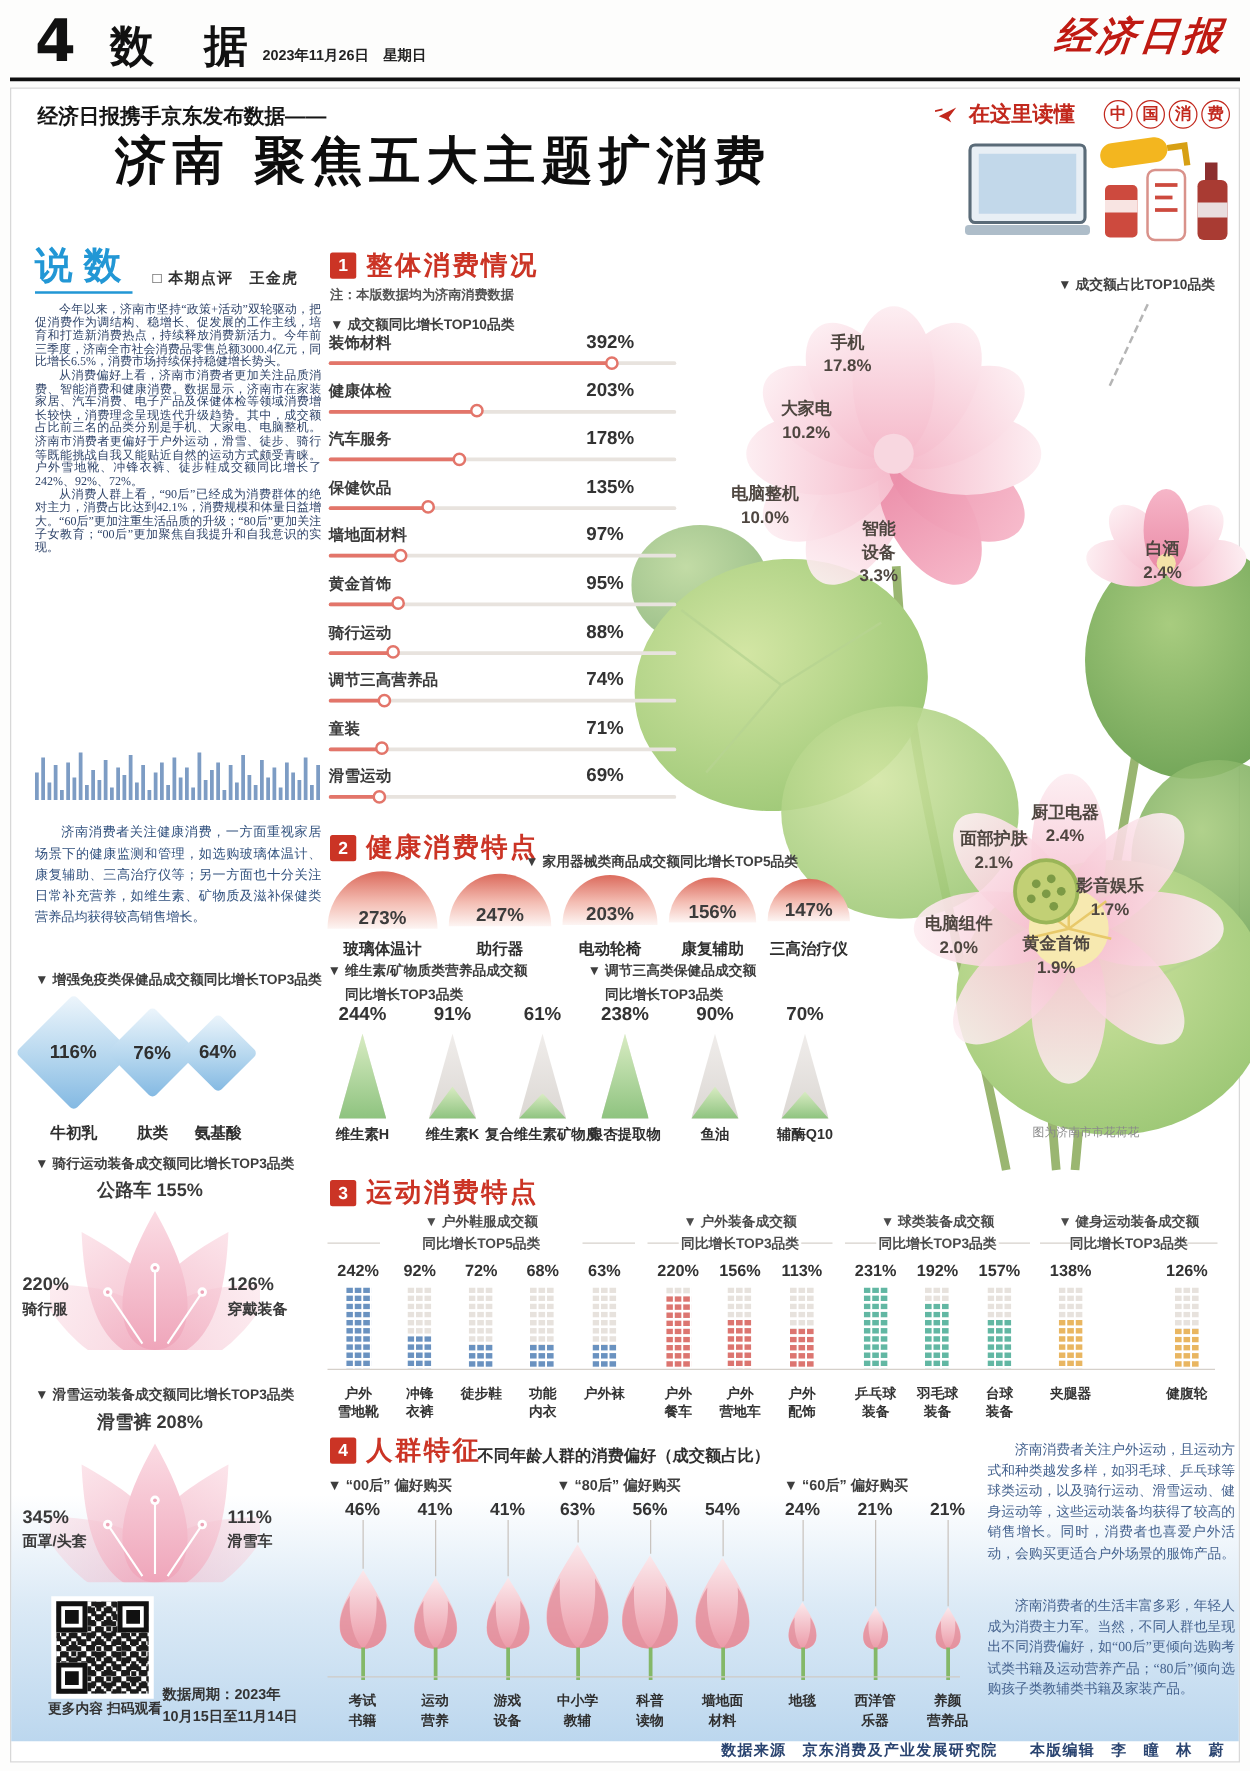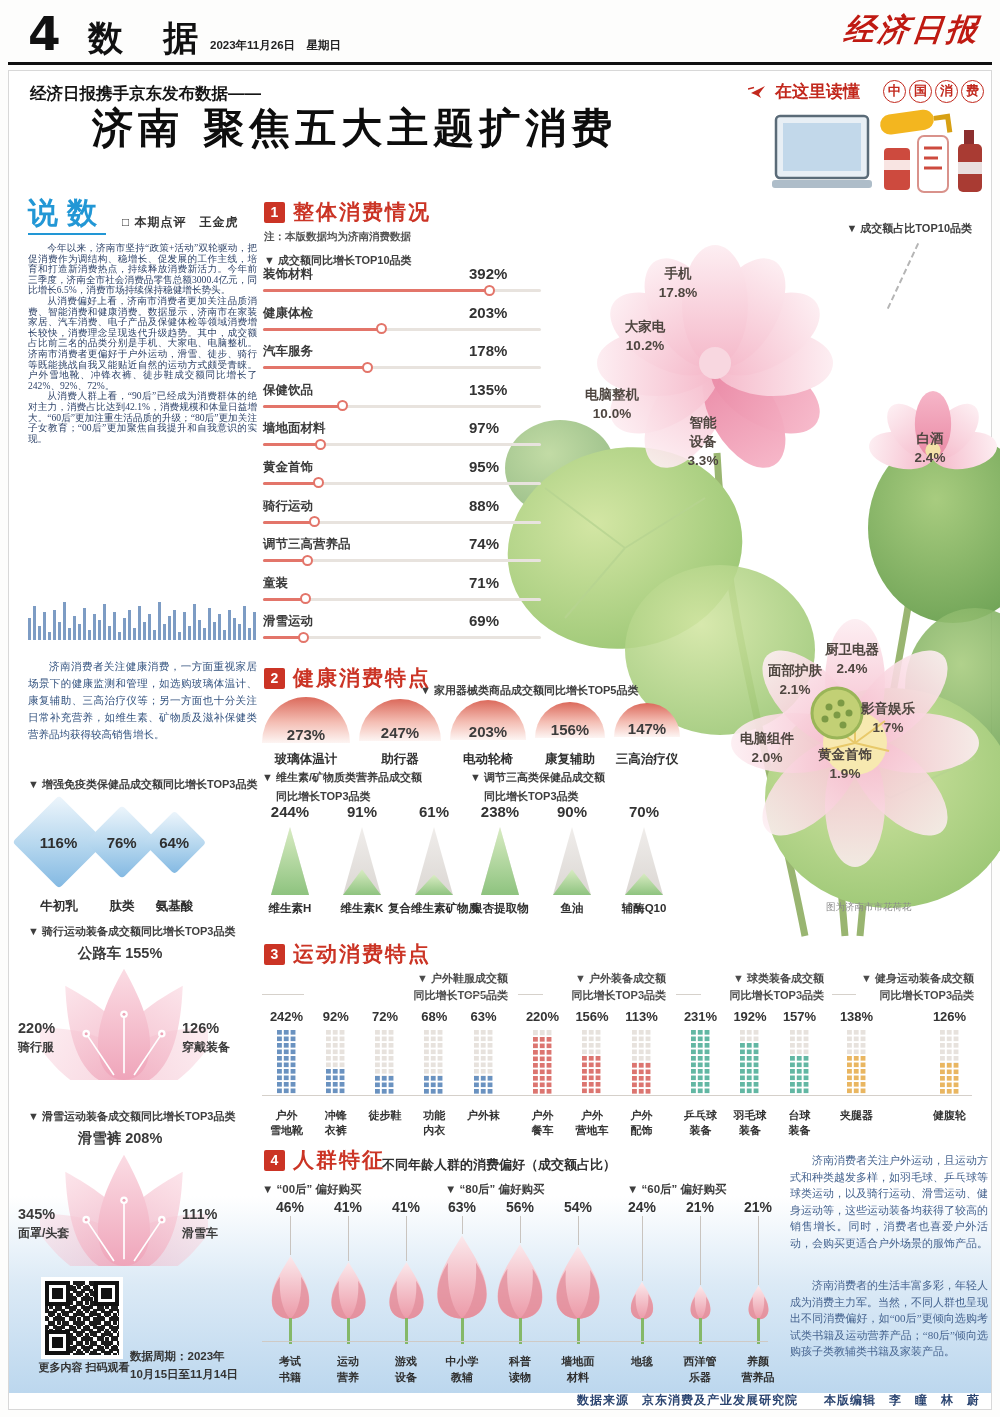--- a/index.html
+++ b/index.html
@@ -95,21 +95,21 @@
   .tri-item{display:flex;flex-direction:column;align-items:center;width:56px}
   .tri-val{font:800 15px/1 "Liberation Sans",sans-serif;color:#333;margin-bottom:8px}
   .tri{position:relative;width:38px;height:68px}
   .tri::before{content:'';position:absolute;inset:0;background:linear-gradient(#f0edeb,#dbd7d3);
                clip-path:polygon(50% 0,100% 100%,0 100%)}
   .tri i{position:absolute;left:0;right:0;bottom:0;height:var(--g);
          background:linear-gradient(#d9ecc3,#8ec37f);clip-path:polygon(50% 0,100% 100%,0 100%)}
   .tri-lab{margin-top:8px;font:800 11.5px/1 "Liberation Sans",sans-serif;color:#2f2f2f;white-space:nowrap}
   
   .s3group{position:absolute;top:970px}
-  .s3gl{font:700 11px/1.55 "Liberation Sans",sans-serif;color:#4c4c4c;text-align:right;position:relative;height:36px}
+  .s3gl{font:700 11px/1.55 "Liberation Sans",sans-serif;color:#4c4c4c;text-align:center;position:relative;height:36px}
   .s3gl::before,.s3gl::after{content:'';position:absolute;top:24px;width:17%;border-top:1px solid #d6d1cb}
   .s3gl::before{left:0}.s3gl::after{right:0}
   .s3cols{display:flex;justify-content:space-between;margin-top:4px}
   .s3col{display:flex;flex-direction:column;align-items:center;width:49px}
   .s3val{font:800 13px/1 "Liberation Sans",sans-serif;color:#333;height:20px}
   .waf{width:20px;height:65px;display:flex;flex-direction:column}
   .waf .gg{flex:1;background:conic-gradient(at 5px 4.5px,rgba(0,0,0,0) 0 75%,#e7e2dd 75%) 0 0/6.8px 6.5px}
   .waf .cc{height:calc(var(--n)*6.5px);background:conic-gradient(at 5px 4.5px,rgba(0,0,0,0) 0 75%,var(--c) 75%) 0 0/6.8px 6.5px}
   .sgc1{--c:#6a92c0}.sgc2{--c:#dc7570}.sgc3{--c:#62b7a3}.sgc4{--c:#e9b661}
   .s3base{left:262px;top:1095px;width:710px;height:1px;background:#d5d0ca}

